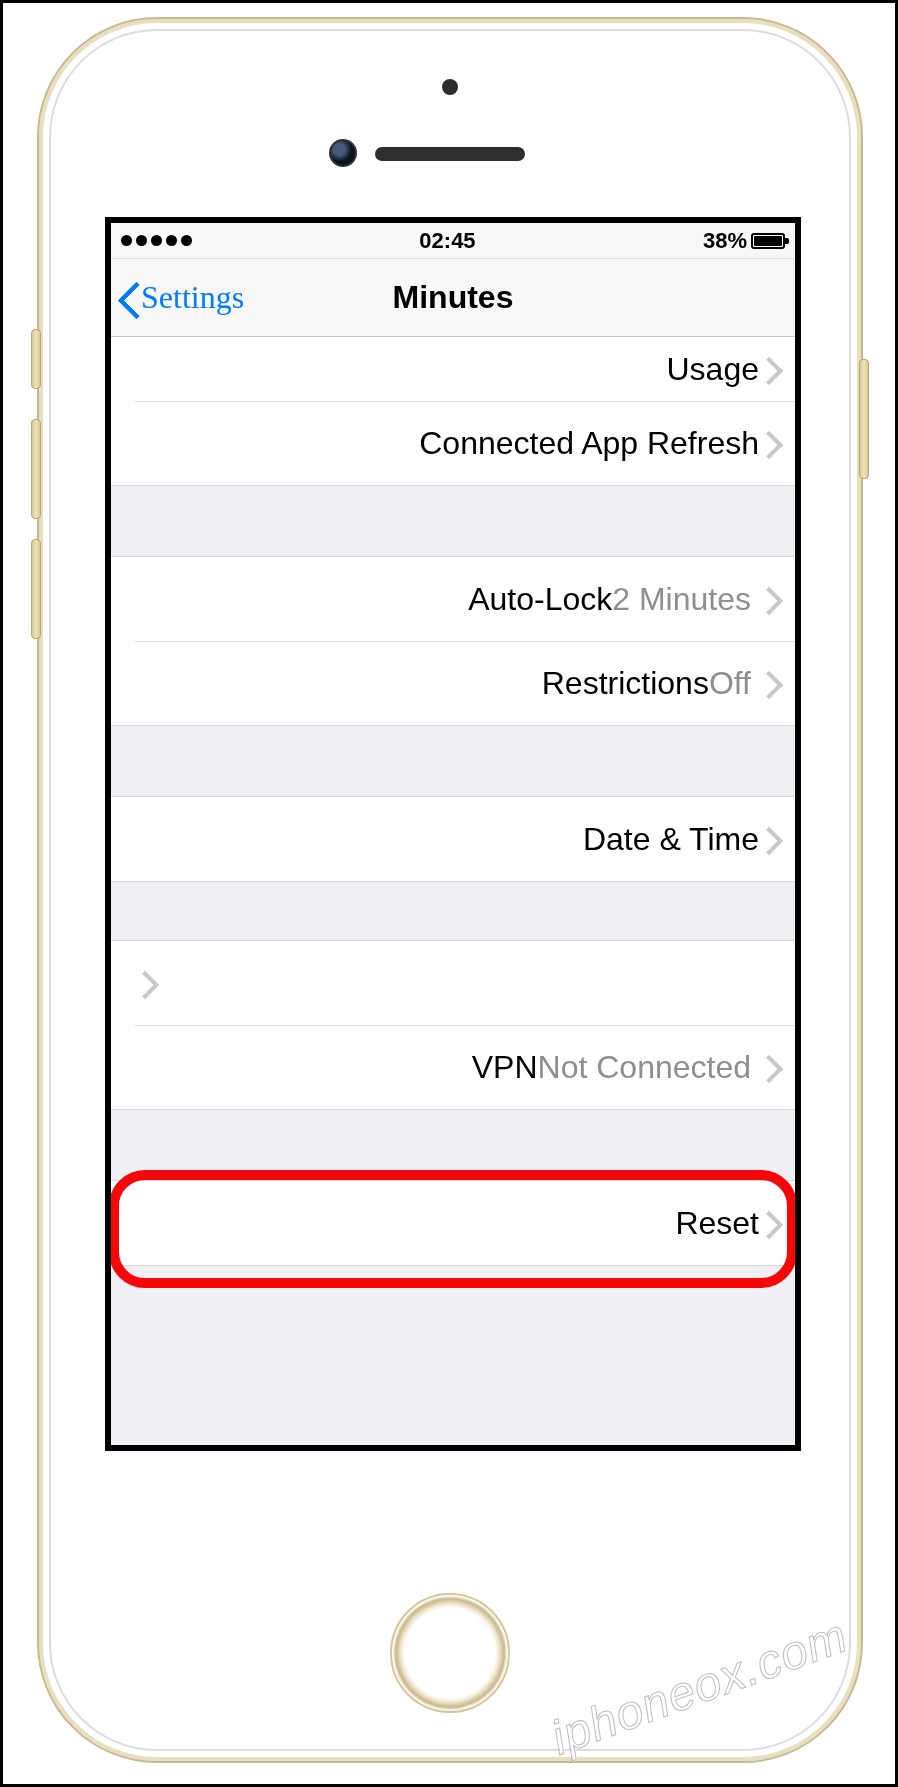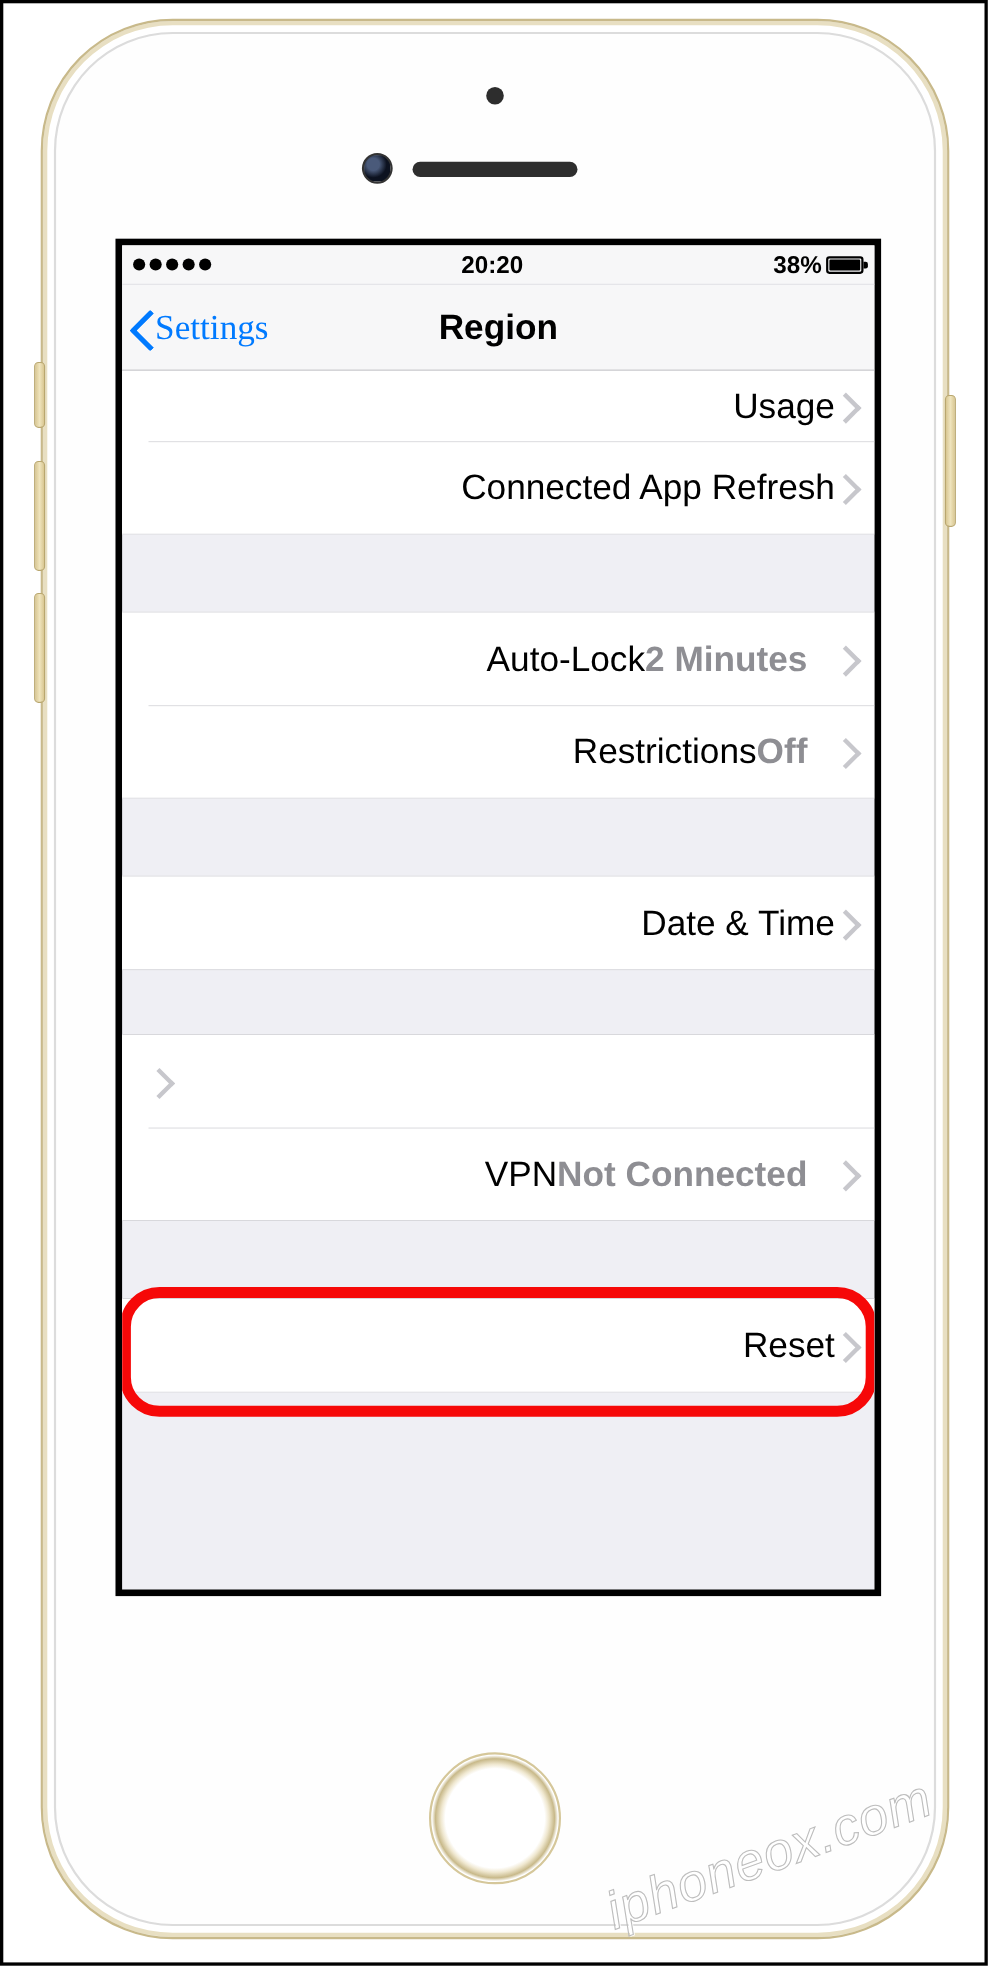--- a/index.html
+++ b/index.html
@@ -163,21 +163,21 @@
     color: #000;
     background: #fff;
     text-align: right;
   }
   .cell + .cell::before {
     content: ""; position: absolute; left: 24px; right: 0; top: 0;
     height: 1px; background: #dedee2;
   }
   .cell.short { min-height: 64px; }
   .cell .label { flex: 1; font-weight: 400; }
-  .cell .value { color: #8e8e93; margin-right: 25px; font-weight: 700; }
+  .cell .value { color: #8e8e93; margin-right: 8px; font-weight: 400; }
   .disclosure {
     width: 16px; height: 26px; position: relative; flex: none;
   }
   .disclosure::before {
     content: ""; position: absolute; left: 0; top: 5px;
     width: 16px; height: 16px;
     border-top: 4px solid #c7c7cc;
     border-right: 4px solid #c7c7cc;
     transform: rotate(45deg);
   }
@@ -225,35 +225,35 @@
     <div class="screen">
 
       <div class="status-bar">
         <div class="signal-dots">
           <span></span>
             <span></span>
             <span></span>
             <span></span>
             <span></span>
         </div>
-        <div class="status-time">20:20</div>
+        <div class="status-time">02:45</div>
         <div class="status-right">
           <span>38%</span>
           <span class="battery-icon">
               <span class="battery-fill"></span>
             </span>
         </div>
       </div>
 
       <div class="nav-bar">
         <div class="back-btn">
           <span class="back-chevron"></span>
           <span>Settings</span>
         </div>
-        <div class="nav-title">Region</div>
+        <div class="nav-title">Minutes</div>
       </div>
 
       <div class="content">
 
         <div class="group first">
           <div class="cell short">
             <span class="label">Usage</span>
             <span class="disclosure"></span>
           </div>
           <div class="cell">

